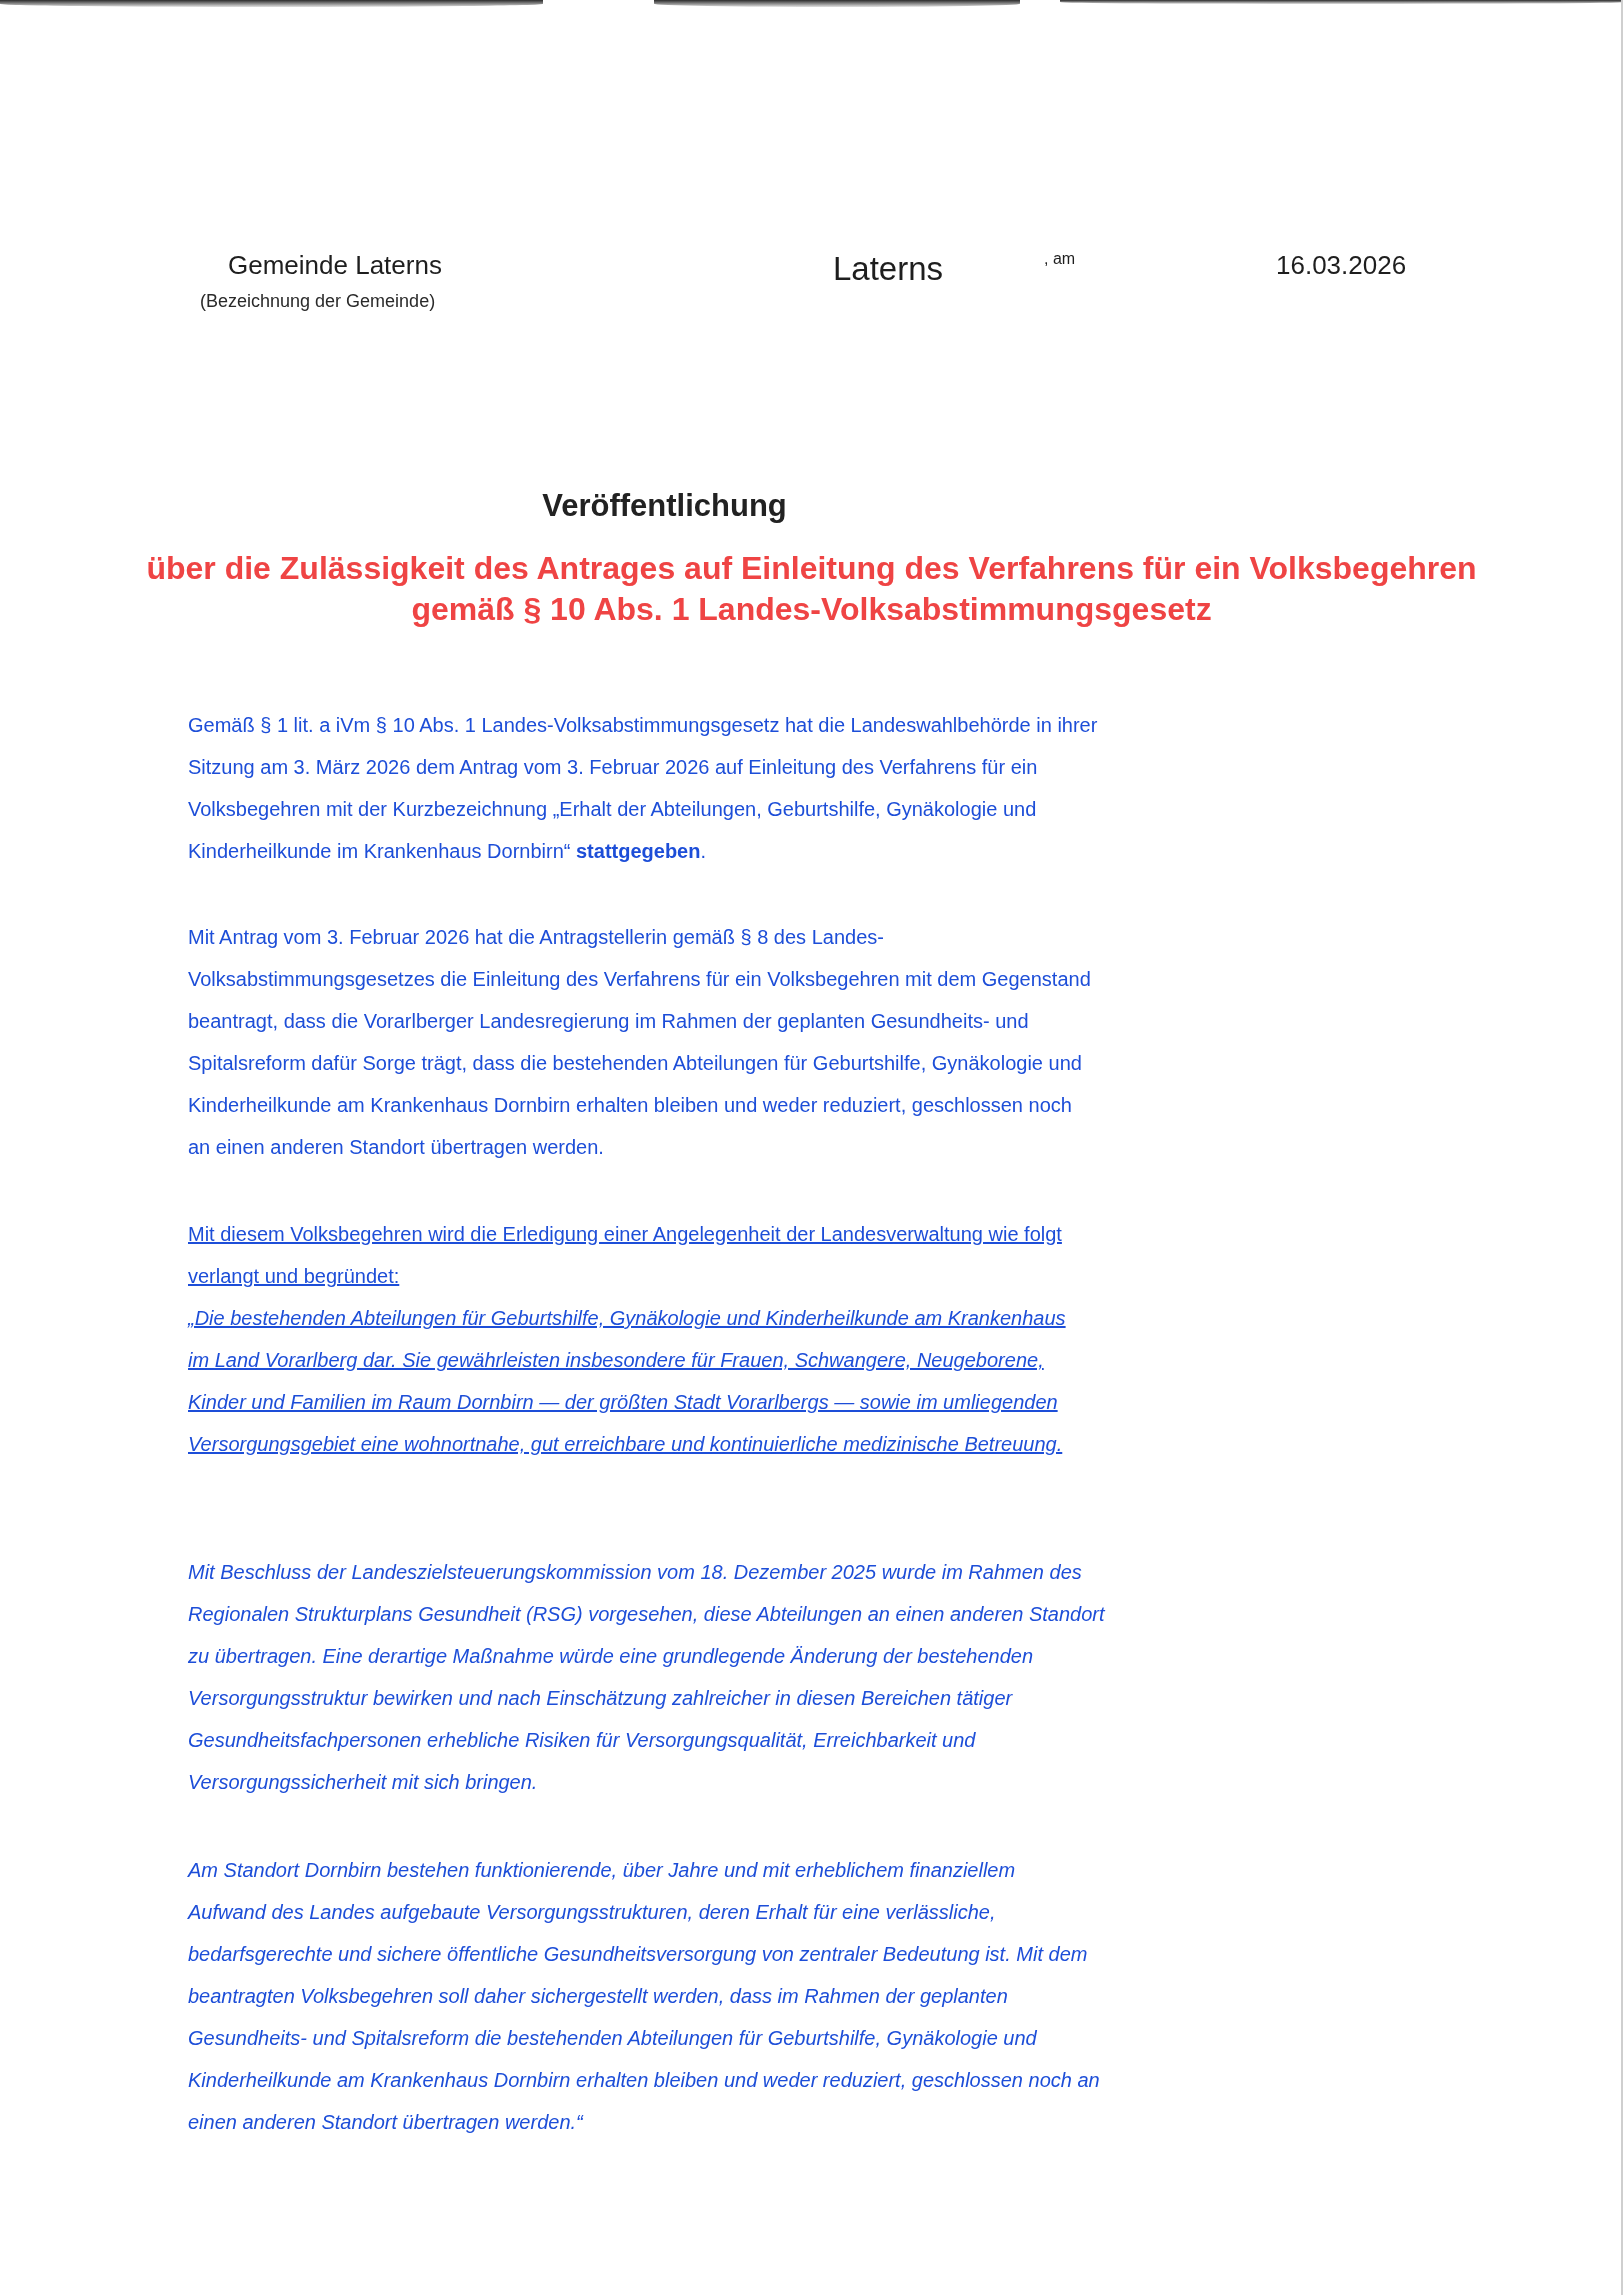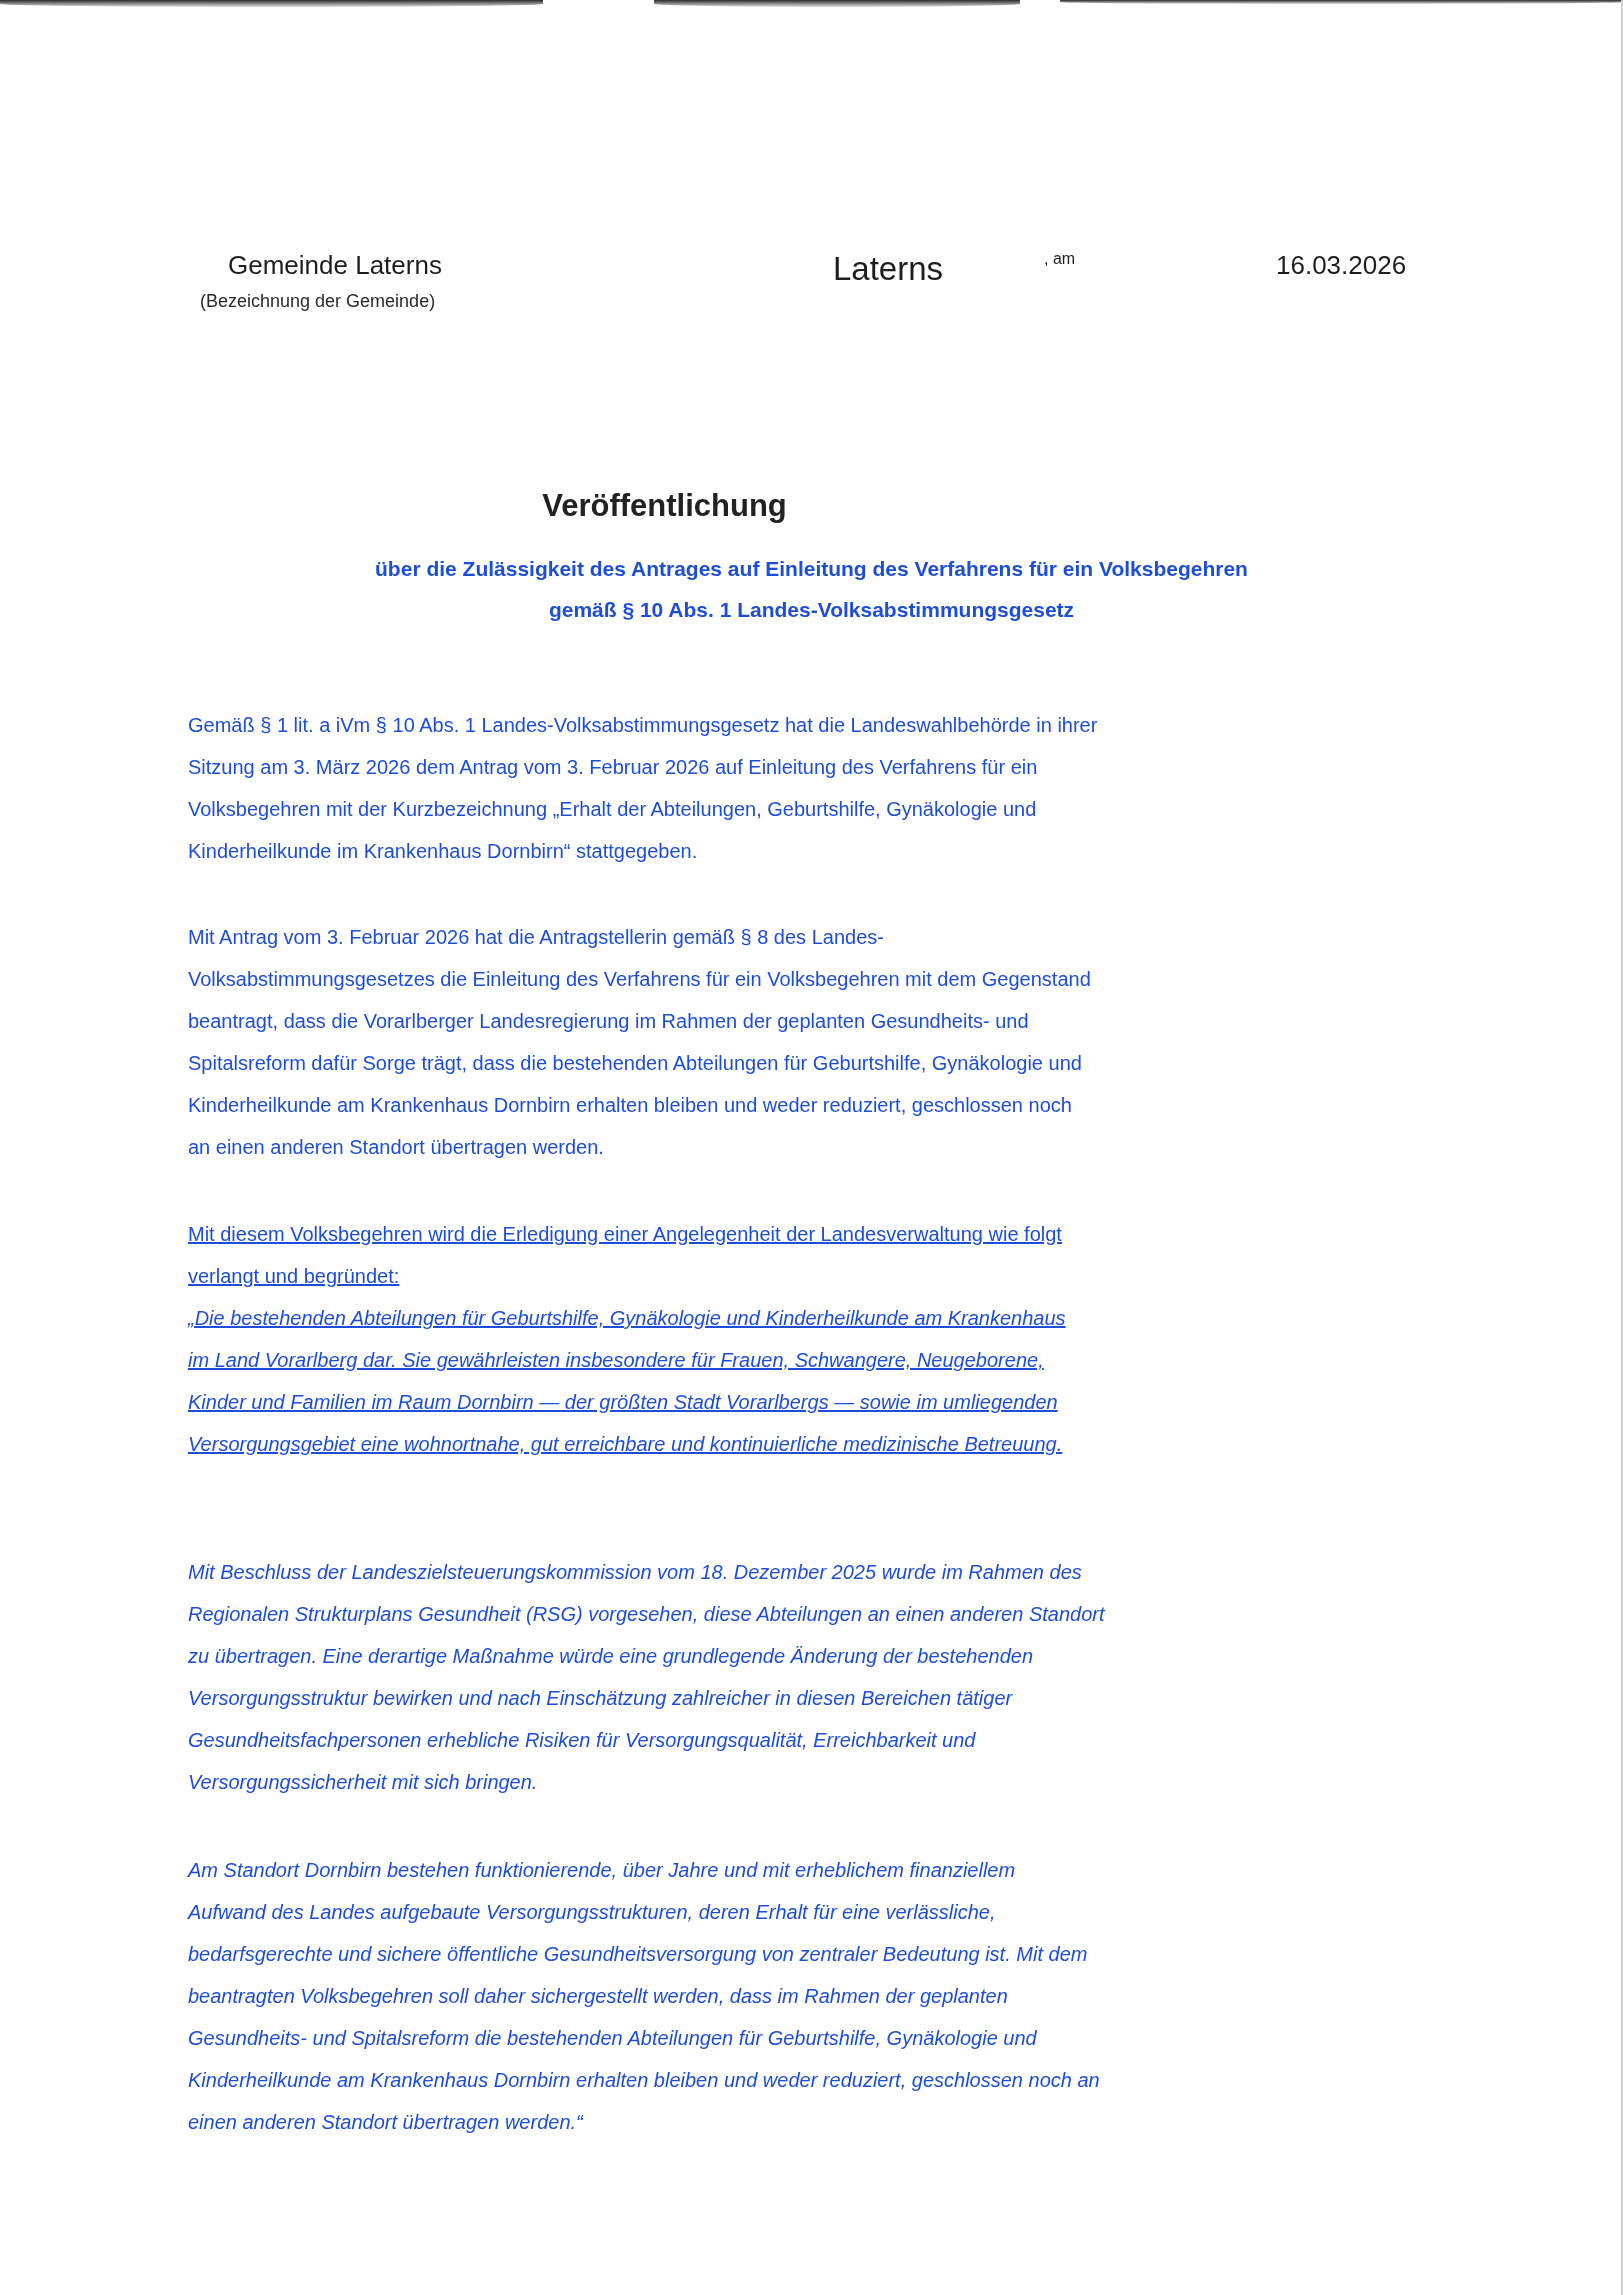--- a/index.html
+++ b/index.html
@@ -75,39 +75,39 @@
       font-size: 31px;
       font-weight: bold;
       color: #222;
     }
     .subtitle {
       position: absolute;
       top: 548px;
       left: 0;
       width: 1623px;
       text-align: center;
-      font-size: 21px;
+      font-size: 32px;
       font-weight: bold;
       line-height: 41px;
-      color: #1d4ed8;
+      color: #ef4444;
     }
     .body-text {
       position: absolute;
       left: 188px;
       width: 1276px;
       font-size: 20px;
       line-height: 42px;
       color: #1d4ed8;
     }
     .body-text .line {
       display: block;
       white-space: nowrap;
     }
     .italic { font-style: italic; }
-    .bold { font-weight: normal; margin-top: 11px; }
+    .bold { font-weight: bold; margin-top: 11px; }
     #p1 { top: 704px; }
     #p2 { top: 916px; }
     #p3 { top: 1213px; text-decoration: underline; }
     #p4 { top: 1551px; }
     #p5 { top: 1849px; }
   </style>
 </head>
 <body>
 
 <div class="scan-edge e1"></div>

